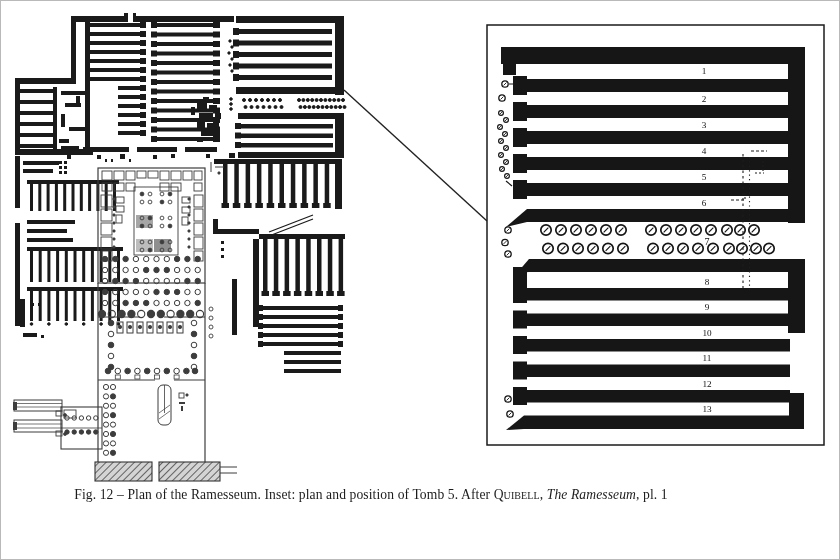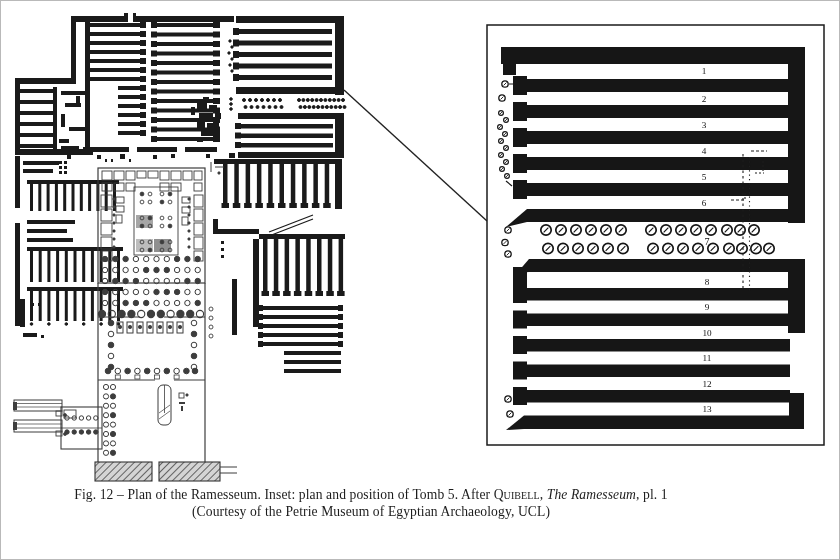--- a/index.html
+++ b/index.html
@@ -757,15 +757,14 @@
             <text x="706" y="334.5" font-size="9.2" fill="#111111" text-anchor="middle">10</text>
             <text x="706" y="360" font-size="9.2" fill="#111111" text-anchor="middle">11</text>
             <text x="706" y="385.5" font-size="9.2" fill="#111111" text-anchor="middle">12</text>
             <text x="706" y="411" font-size="9.2" fill="#111111" text-anchor="middle">13</text>
           </g>
         </g>
       </svg>
   </div>
   <div class="caption">
     <div id="cap1"><span class="seg-normal">Fig. 12 – Plan of the Ramesseum. Inset: plan and position of Tomb 5. After </span><span class="seg-smallcaps">Quibell</span><span class="seg-normal">, </span><span class="seg-italic">The Ramesseum</span><span class="seg-normal">, pl. 1</span></div>
-    <div>(Courtesy of the Petrie Museum of Egyptian Archaeology, UCL)</div>
   </div>
 </div>
 
 </body></html>

